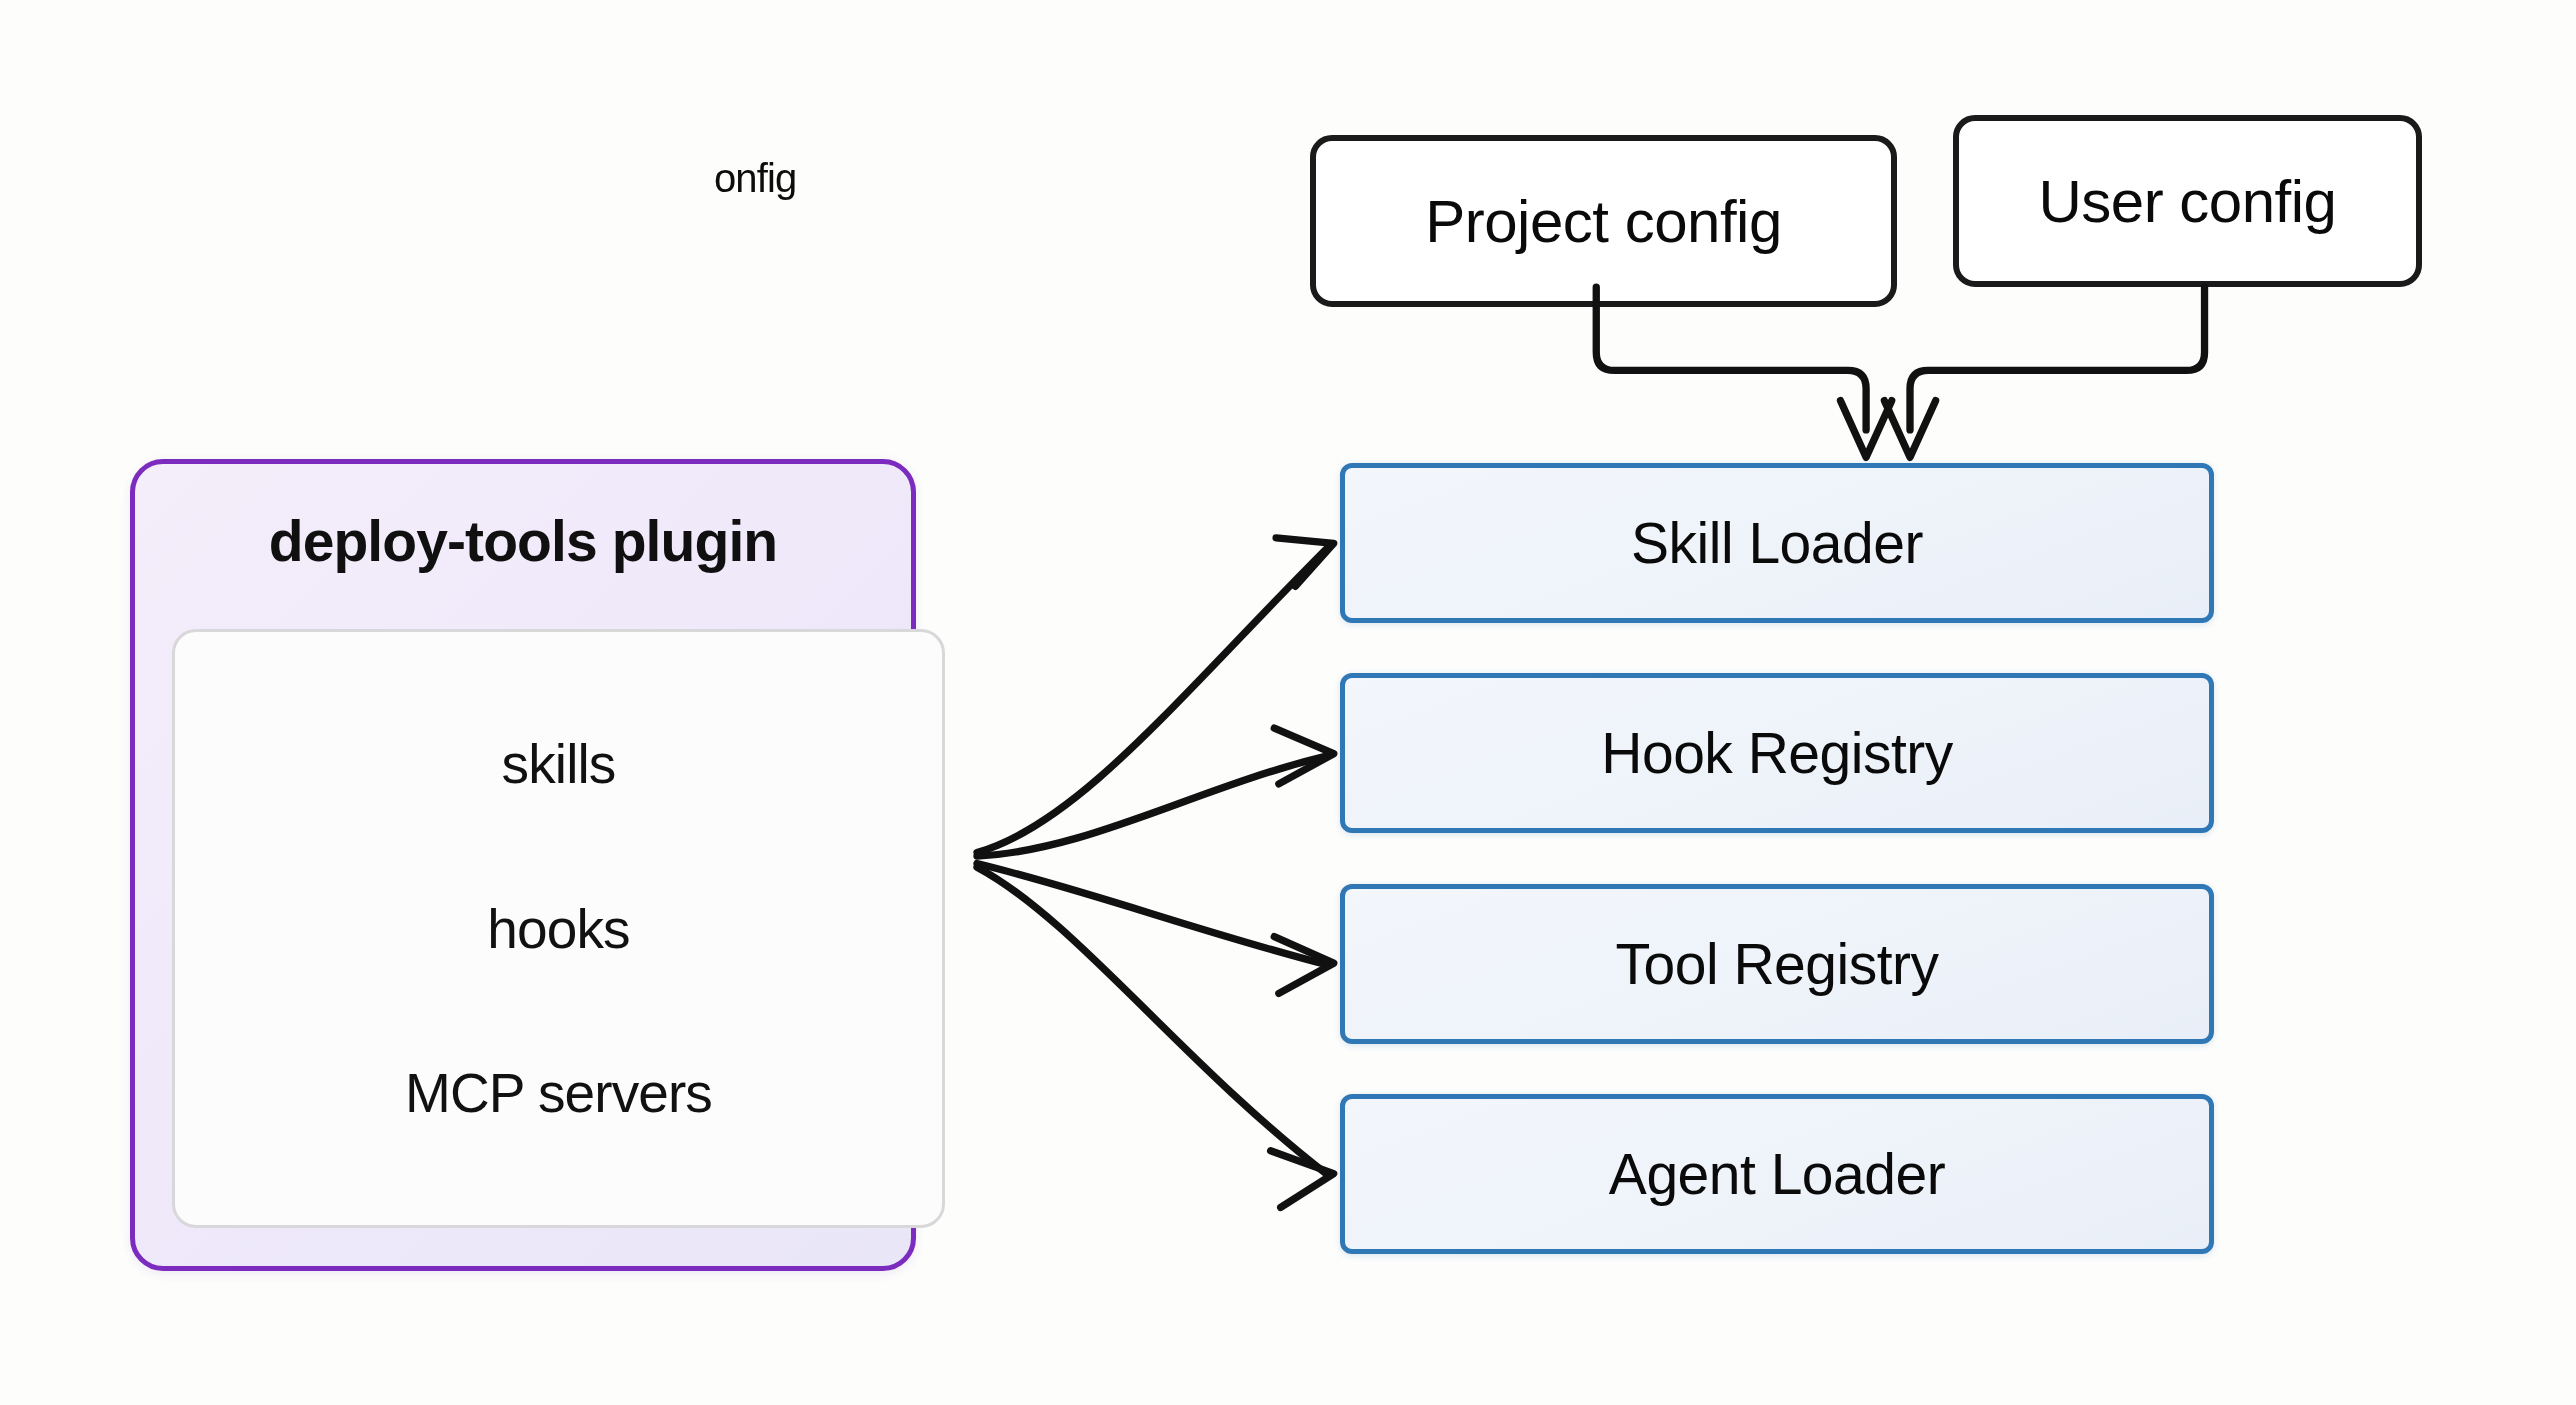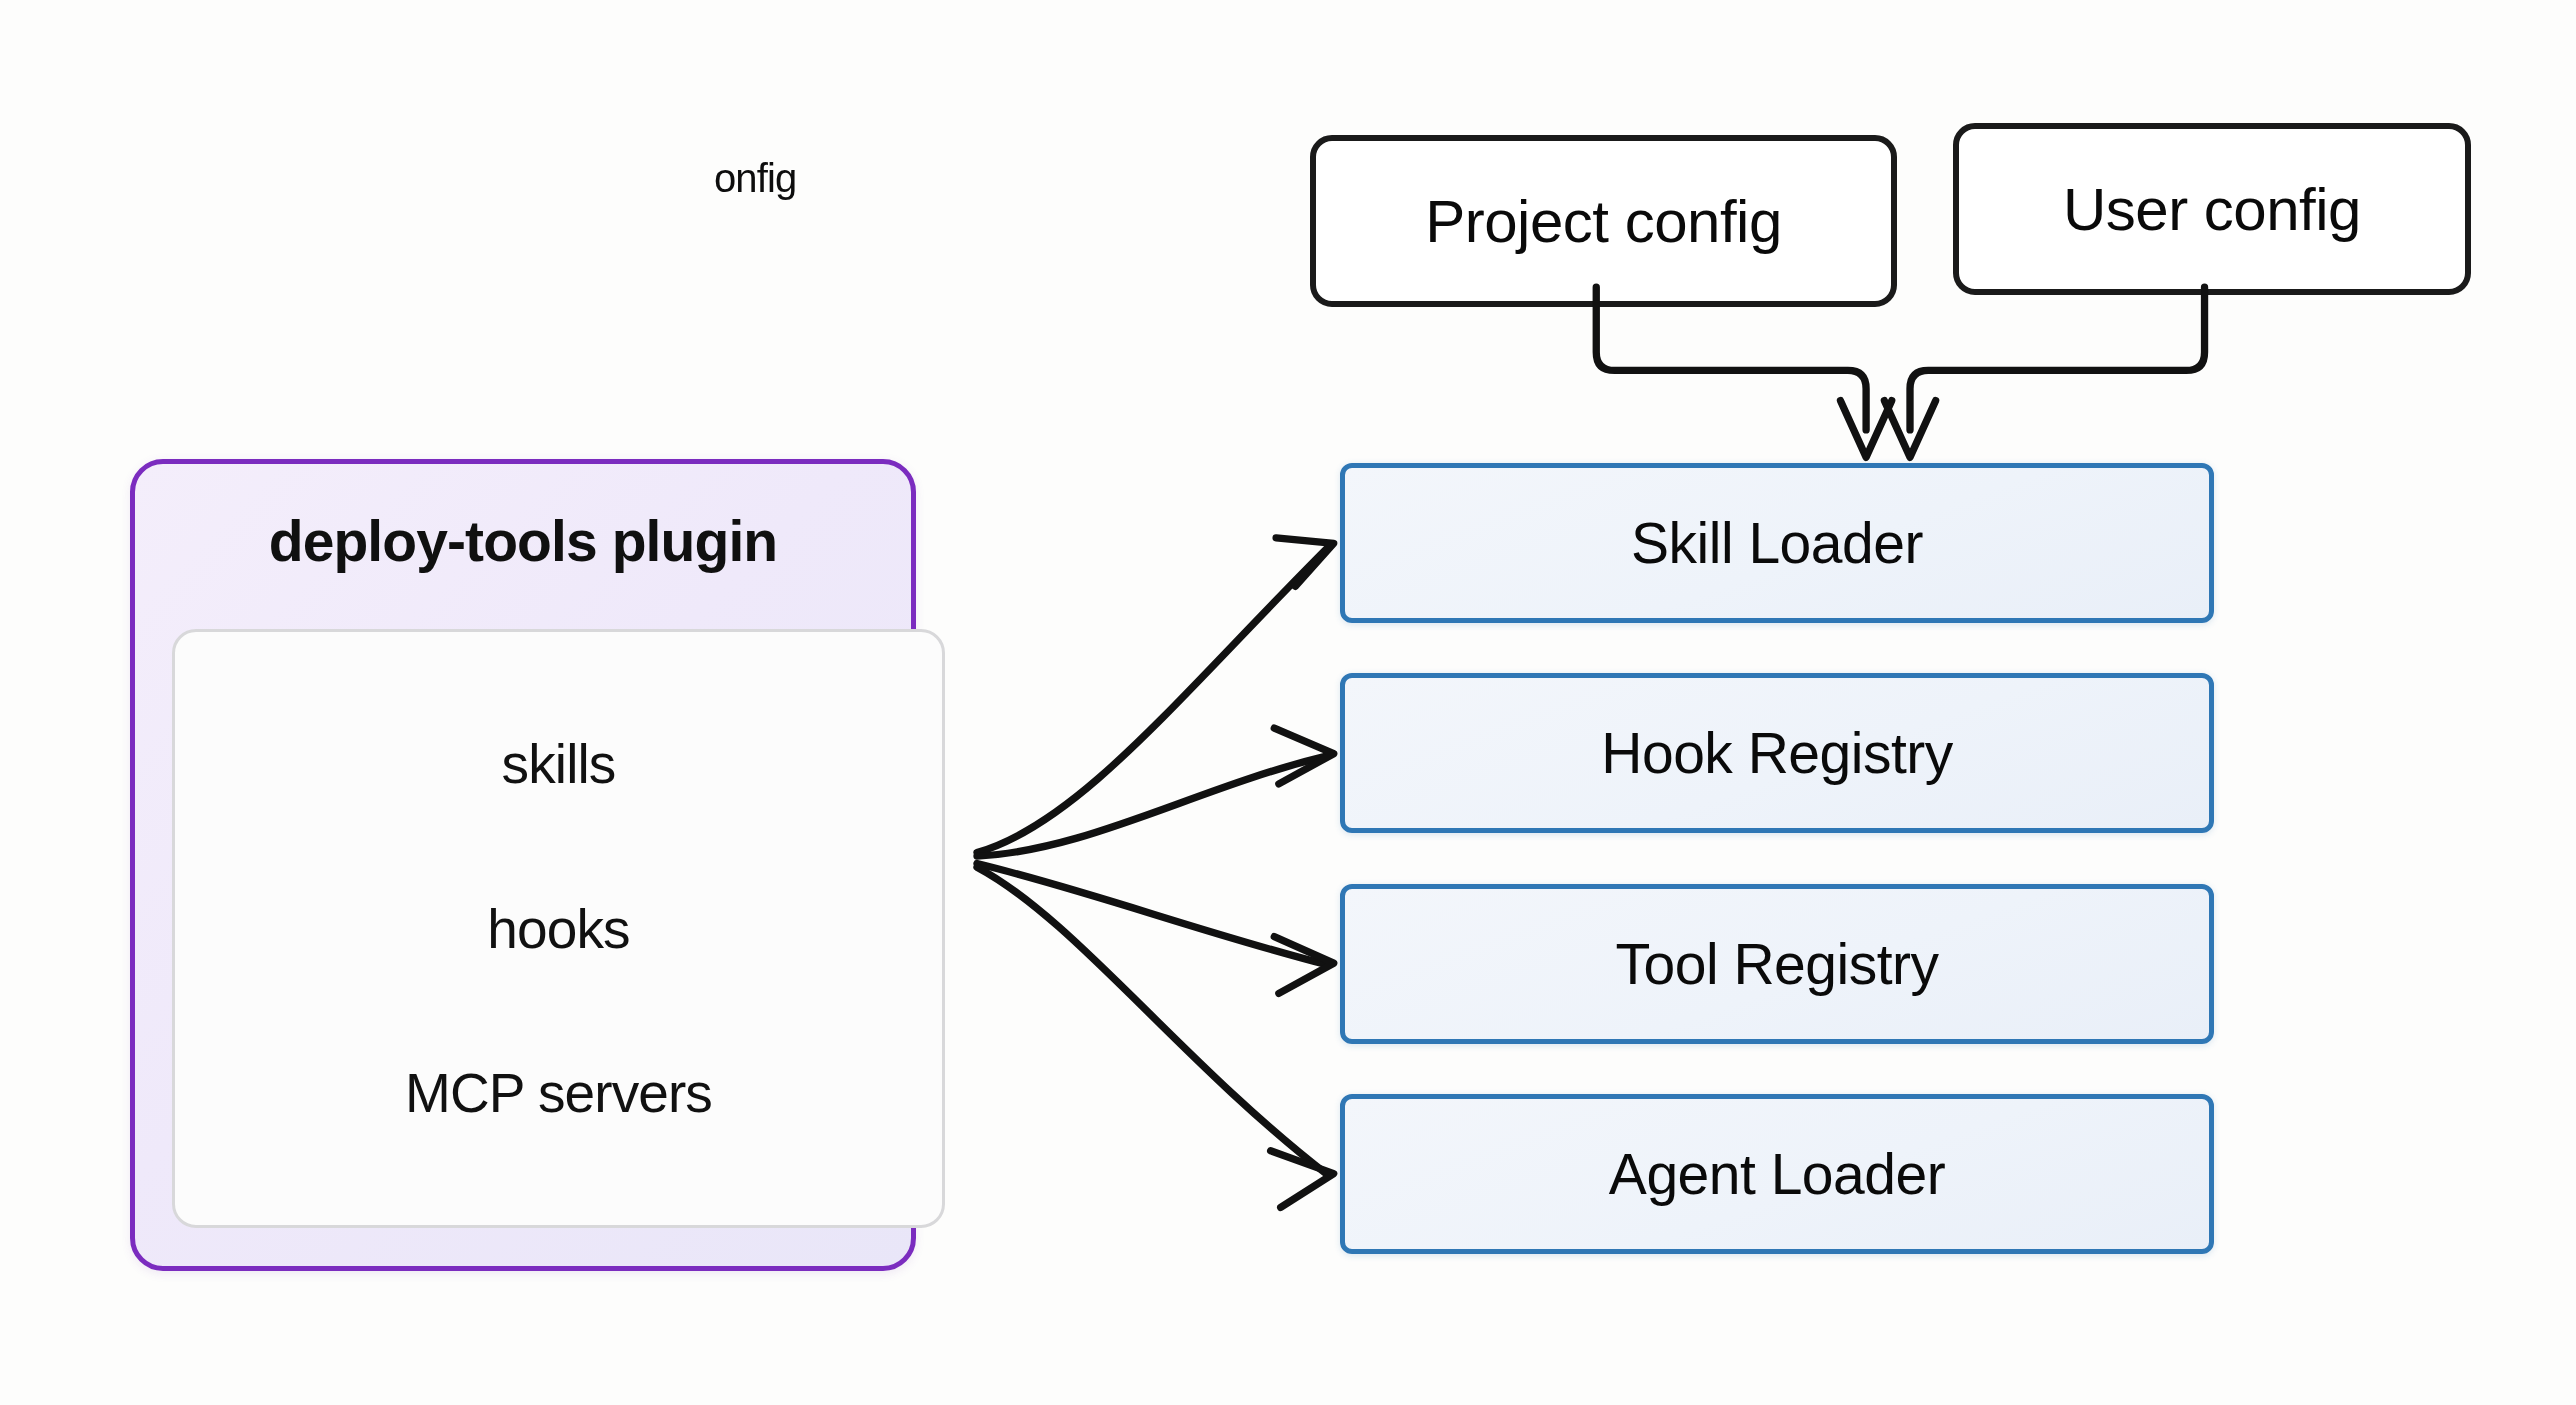--- a/index.html
+++ b/index.html
@@ -53,22 +53,22 @@
   }
   #project-config-box {
     left: 1310px;
     top: 115px;
     width: 587px;
     height: 172px;
     margin-top: 20px;
   }
   #user-config-box {
     left: 1953px;
-    top: 123px;
-    width: 518px;
+    top: 115px;
+    width: 469px;
     height: 172px;
   }
 
   
   #plugin-box {
     position: absolute;
     left: 130px;
     top: 459px;
     width: 786px;
     height: 812px;

